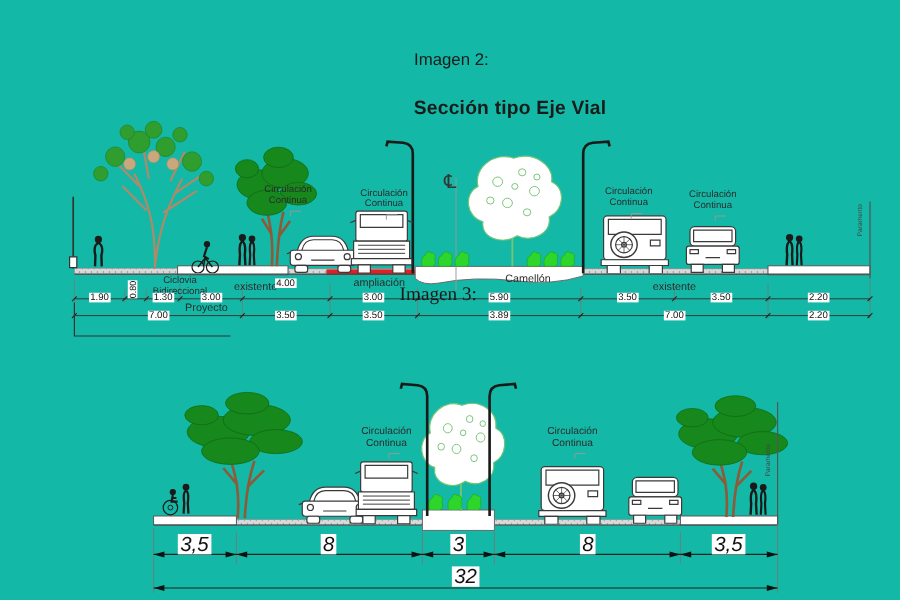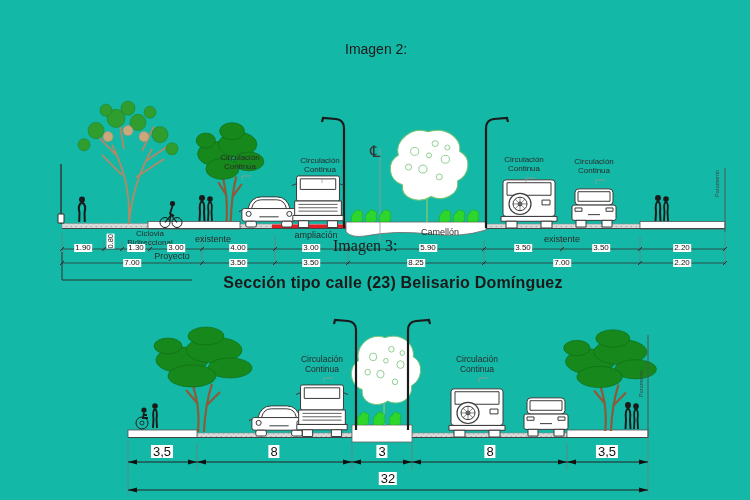--- a/index.html
+++ b/index.html
@@ -6,21 +6,21 @@
   .canvas { position:relative; width:750px; height:500px; background:#14b8a6; overflow:hidden;
             font-family:"Liberation Sans", sans-serif; }
   .t  { position:absolute; white-space:pre-line; color:#1a1a1a; }
   .c  { transform:translateX(-50%); text-align:center; }
   .title { font-size:16px; font-weight:600; letter-spacing:.2px; }
   .hdr  { font-size:14px; }
   .hdr3 { font-size:16px;font-family:Liberation Serif, serif; }
   .lbl  { font-size:8px; line-height:1.15; text-align:center; color:#2b2b2b; }
   .zl   { font-size:9px; line-height:1; color:#2b2b2b; }
   .dim  { font-size:8px; line-height:1; background:#fff; padding:0 1px; color:#111; }
-  .dim2 { font-size:13px; line-height:1; background:#fff; padding:0 2px; color:#111; }
+  .dim2 { font-size:17px; line-height:1; background:#fff; padding:0 2px; color:#111;font-style:italic; }
   .vt   { writing-mode:vertical-rl; transform:rotate(180deg); font-size:5.5px; color:#444; }
   .vdim { writing-mode:vertical-rl; transform:rotate(180deg); font-size:7.5px; line-height:1; background:#fff; color:#111; }
   .cl   { font-size:16px; color:#333; font-family:"DejaVu Sans", sans-serif; }
   symbol * { vector-effect:non-scaling-stroke; }
 </style>
 </head>
 <body>
 
 <div class="canvas">
 
@@ -268,20 +268,21 @@
 
       <g>
         <path d="M128 440 V494 M197 443 V470 M352 443 V470 M412 443 V470 M567 443 V470 M648 437 V494" stroke="#777" stroke-width="0.7" fill="none"></path>
         <path d="M128 462 H648 M128 490 H648" stroke="#222" stroke-width="1" fill="none"></path>
         <path d="M128 462 l9 -2.5 v5 z M197 462 l-9 -2.5 v5 z M197 462 l9 -2.5 v5 z M352 462 l-9 -2.5 v5 z M352 462 l9 -2.5 v5 z M412 462 l-9 -2.5 v5 z M412 462 l9 -2.5 v5 z M567 462 l-9 -2.5 v5 z M567 462 l9 -2.5 v5 z M648 462 l-9 -2.5 v5 z M128 490 l9 -2.5 v5 z M648 490 l-9 -2.5 v5 z" fill="#111" stroke="none"></path>
       </g>
     </g>
   </svg>
 
   <div class="t hdr" style="left:345px; top:41px;">Imagen 2:</div>
+  <div class="t c title" style="left:425px; top:82px;">Sección tipo Eje Vial</div>
 
   <div class="t c lbl" style="left:240px; top:153px;">Circulación
 Continua</div>
   <div class="t c lbl" style="left:320px; top:156px;">Circulación
 Continua</div>
   <div class="t c lbl" style="left:524px; top:155px;">Circulación
 Continua</div>
   <div class="t c lbl" style="left:594px; top:157px;">Circulación
 Continua</div>
 
@@ -293,36 +294,35 @@
   <div class="t c zl" style="left:316px; top:231px;">ampliación</div>
   <div class="t c zl" style="left:430px; top:228px;padding-left:20px;">Camellón</div>
   <div class="t c zl" style="left:172px; top:252px;">Proyecto</div>
   <div class="t c zl" style="left:562px; top:235px;">existente</div>
   <div class="t vt" style="left:714px; top:170px;">Paramento</div>
 
   <div class="t c dim" style="left:83px;  top:244px;text-align:right;">1.90</div>
   <div class="t vdim" style="left:107px; top:234px;">0.80</div>
   <div class="t c dim" style="left:136px; top:244px;">1.30</div>
   <div class="t c dim" style="left:176px; top:244px;">3.00</div>
-  <div class="t c dim" style="left:238px; top:244px;">4.00</div>
+  <div class="t c dim" style="left:238px; top:232px;">4.00</div>
   <div class="t c dim" style="left:311px; top:244px;">3.00</div>
-  <div class="t c dim" style="left:416px; top:244px;margin-left:12px;">5.90</div>
+  <div class="t c dim" style="left:416px; top:244px;">5.90</div>
   <div class="t c dim" style="left:523px; top:244px;">3.50</div>
   <div class="t c dim" style="left:601px; top:244px;">3.50</div>
   <div class="t c dim" style="left:682px; top:244px;">2.20</div>
 
   <div class="t c dim" style="left:132px; top:258.5px;">7.00</div>
   <div class="t c dim" style="left:238px; top:258.5px;">3.50</div>
   <div class="t c dim" style="left:311px; top:258.5px;">3.50</div>
-  <div class="t c dim" style="left:416px; top:258.5px;">8.25</div>
+  <div class="t c dim" style="left:416px; top:258.5px;">3.89</div>
   <div class="t c dim" style="left:562px; top:258.5px;">7.00</div>
   <div class="t c dim" style="left:682px; top:258.5px;">2.20</div>
 
   <div class="t hdr3" style="left:333px; top:237px;">Imagen 3:</div>
-  <div class="t c title" style="left:393px; top:274px;">Sección tipo calle (23) Belisario Domínguez</div>
 
   <div class="t c lbl" style="left:322px; top:355px; font-size:8.5px;">Circulación
 Continua</div>
   <div class="t c lbl" style="left:477px; top:355px; font-size:8.5px;">Circulación
 Continua</div>
   <div class="t vt" style="left:638px; top:370px;">Paramento</div>
 
   <div class="t c dim2" style="left:162px; top:445px;">3,5</div>
   <div class="t c dim2" style="left:274px; top:445px;">8</div>
   <div class="t c dim2" style="left:382px; top:445px;">3</div>

